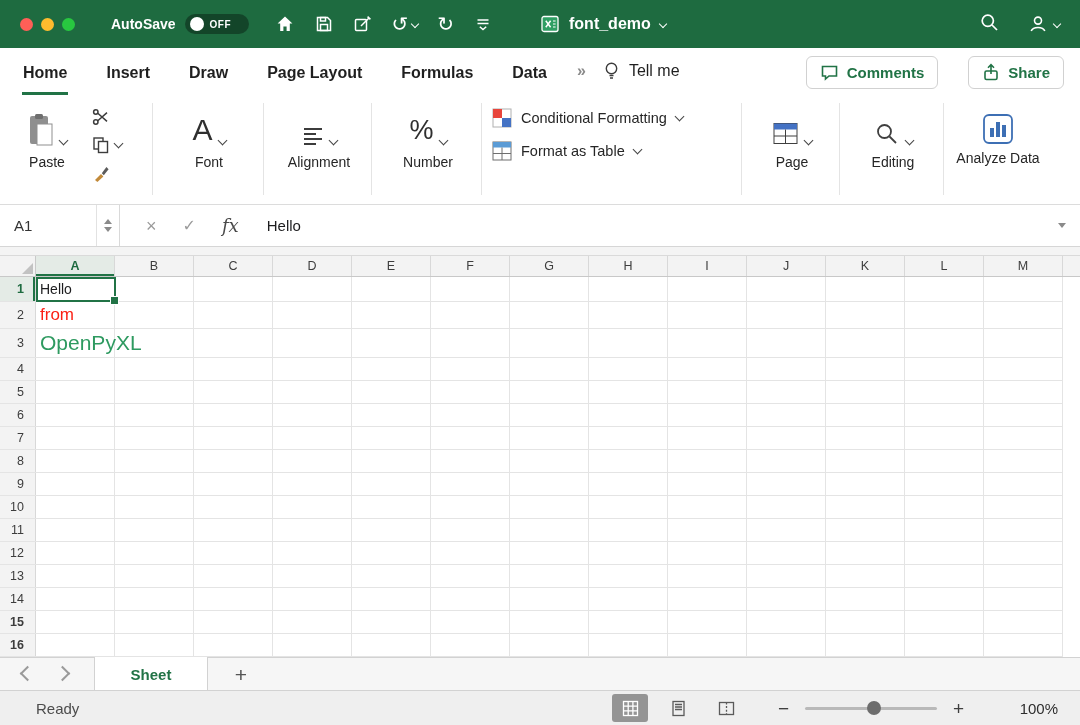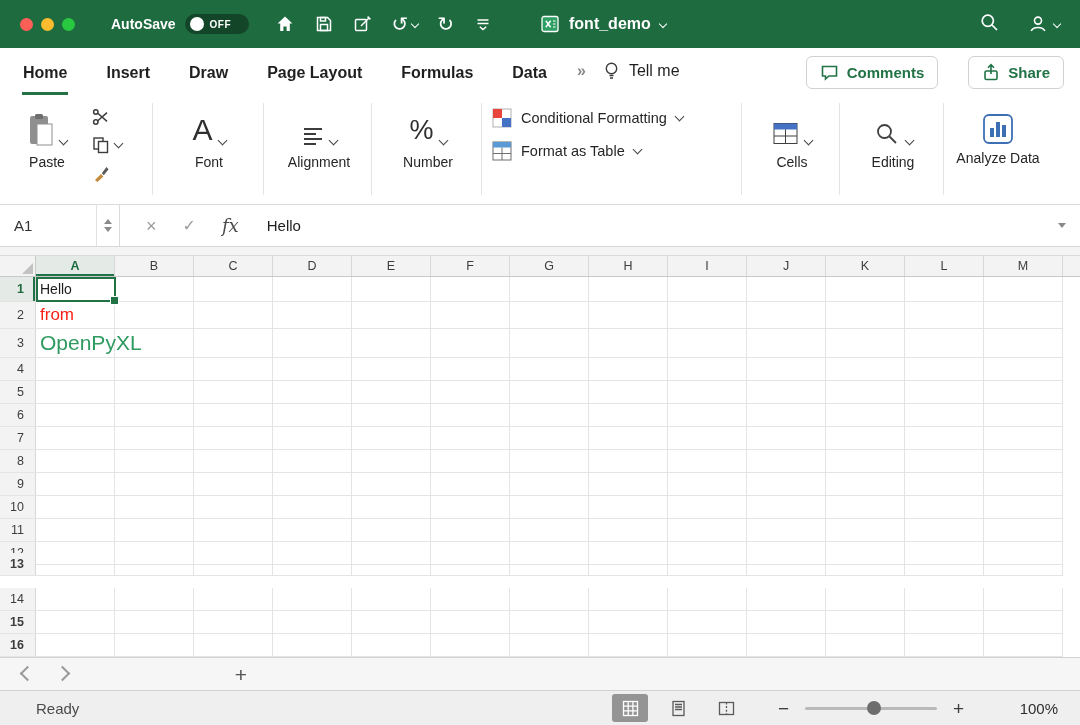--- a/index.html
+++ b/index.html
@@ -293,21 +293,21 @@
 
   <div class="rgroup" style="left:748px;top:10px;width:88px;">
     <div class="icon-row">
       <svg width="27" height="27" viewBox="0 0 27 27">
           <rect x="2" y="3.5" width="23" height="20" fill="#fff" stroke="#3f3f3f"></rect>
           <rect x="2" y="3.5" width="23" height="6" fill="#4472c4"></rect>
           <path d="M2 16 H25 M13.5 9.5 V23.5" stroke="#3f3f3f"></path>
         </svg>
       <span class="chev"></span>
     </div>
-    <div class="rlabel">Cells</div>
+    <div class="rlabel">Page</div>
   </div>
 
   <div class="vsep" style="left:839px;"></div>
 
   <div class="rgroup" style="left:846px;top:10px;width:94px;">
     <div class="icon-row">
       <svg width="26" height="26" viewBox="0 0 26 26" fill="none" stroke="#3f3f3f" stroke-width="1.8">
           <circle cx="10.5" cy="10.5" r="6.5"></circle>
           <path d="M15.5 15.5 L22 22"></path>
         </svg>
@@ -553,21 +553,21 @@
         <div class="cell" style="left: 352px; width: 79px; line-height: 22px;"></div>
         <div class="cell" style="left: 431px; width: 79px; line-height: 22px;"></div>
         <div class="cell" style="left: 510px; width: 79px; line-height: 22px;"></div>
         <div class="cell" style="left: 589px; width: 79px; line-height: 22px;"></div>
         <div class="cell" style="left: 668px; width: 79px; line-height: 22px;"></div>
         <div class="cell" style="left: 747px; width: 79px; line-height: 22px;"></div>
         <div class="cell" style="left: 826px; width: 79px; line-height: 22px;"></div>
         <div class="cell" style="left: 905px; width: 79px; line-height: 22px;"></div>
         <div class="cell" style="left: 984px; width: 79px; line-height: 22px;"></div>
       </div>
-      <div class="grid-row" style="top: 276px; height: 23px; font-weight: bold;">
+      <div class="grid-row" style="top: 288px; height: 23px;">
         <div class="row-h" style="line-height: 22px;">13</div>
         <div class="cell" style="left: 36px; width: 79px; line-height: 22px;"></div>
         <div class="cell" style="left: 115px; width: 79px; line-height: 22px;"></div>
         <div class="cell" style="left: 194px; width: 79px; line-height: 22px;"></div>
         <div class="cell" style="left: 273px; width: 79px; line-height: 22px;"></div>
         <div class="cell" style="left: 352px; width: 79px; line-height: 22px;"></div>
         <div class="cell" style="left: 431px; width: 79px; line-height: 22px;"></div>
         <div class="cell" style="left: 510px; width: 79px; line-height: 22px;"></div>
         <div class="cell" style="left: 589px; width: 79px; line-height: 22px;"></div>
         <div class="cell" style="left: 668px; width: 79px; line-height: 22px;"></div>
@@ -627,20 +627,23 @@
       <div class="sel-box" style="left: 36px; top: 0px; height: 25px;">
         <div class="fill-handle"></div>
       </div>
     </div>
 </div>
 
 <div class="sheet-bar">
   <div class="sheet-nav">
     <span><span class="nav-chev nav-left"></span></span>
     <span><span class="nav-chev nav-right"></span></span>
+  </div>
+  <div class="sheet-tab">
+    <span>Sheet</span>
   </div>
   <div class="add-sheet">+</div>
 </div>
 
 <div class="status-bar">
   <span class="status-text">Ready</span>
   <div class="view-group">
     <div class="view-btn sel">
       <svg width="17" height="17" viewBox="0 0 17 17" fill="none" stroke="#fff" stroke-width="1.3">
           <rect x="1.5" y="1.5" width="14" height="14"></rect>

